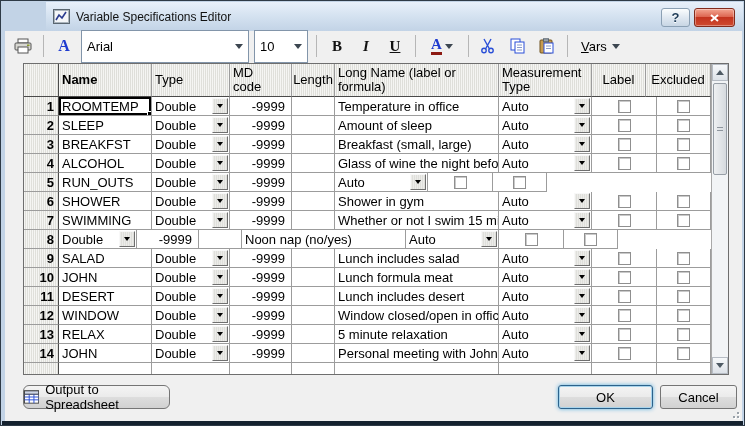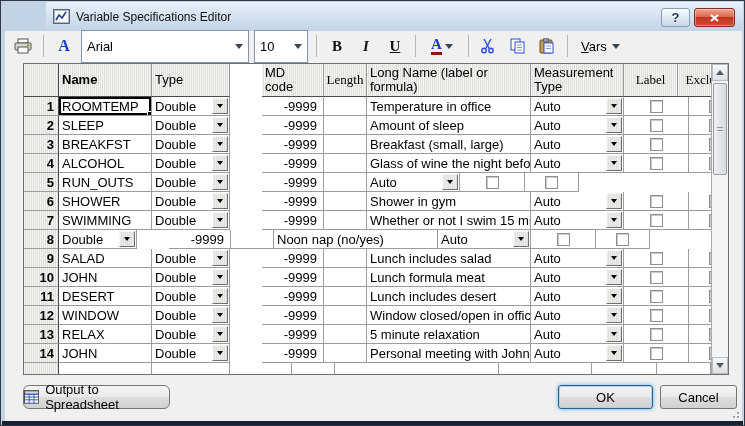--- a/index.html
+++ b/index.html
@@ -63,22 +63,22 @@
   .cell { border-right:1px solid #9c9c9c; border-bottom:1px solid #9c9c9c; font-size:13px;
     color:#000; display:flex; align-items:center; padding:0 3px; overflow:hidden;
     white-space:nowrap; flex:none; background:#fff; position:relative; }
   .hcell, .numcell { background:#e9e9e5;
     background-image:repeating-linear-gradient(90deg, rgba(255,255,255,.55) 0 1px, rgba(205,205,198,.35) 1px 2px); }
   .hcell { border-bottom:1px solid #4a4a4a; line-height:1.08; white-space:normal; }
   .numcell { justify-content:flex-end; font-weight:bold; padding-right:4px; border-right:1px solid #4a4a4a; }
   .c0 { width:35px; } .c1 { width:93px; } .c2 { width:78px; } .c3 { width:62px; }
   .c4 { width:43px; } .c5 { width:164px; } .c6 { width:93px; } .c7 { width:65px; } .c8 { width:54px; }
   .h-name { font-weight:bold; }
-  .right { justify-content:flex-end; padding-right:6px;margin-left:32px; }
-  .center { justify-content:center;font-family:Liberation Serif, serif; }
+  .right { justify-content:flex-end; padding-right:6px; }
+  .center { justify-content:center; }
   .sel { box-shadow:inset 0 0 0 2px #000; }
   .sel-handle { position:absolute; right:0; bottom:0; width:4px; height:4px; background:#000;
     border-left:1px solid #fff; border-top:1px solid #fff; }
   .dd-btn { position:absolute; right:1px; top:1px; bottom:1px; width:16px;
     background:#dfdfdb; border:1px solid; border-color:#f8f8f8 #6f6f6f #6f6f6f #f8f8f8;
     display:flex; align-items:center; justify-content:center;
     background-image:repeating-linear-gradient(90deg, rgba(255,255,255,.4) 0 1px, transparent 1px 2px); }
   .dd-btn .tri-down { border-left-width:3px; border-right-width:3px; border-top-width:4px; border-top-color:#000; }
   .checkbox { width:13px; height:13px; background:#fff; border:1px solid #8f8f8f;
     box-shadow:inset 1px 1px 0 #c9c9c9; }

